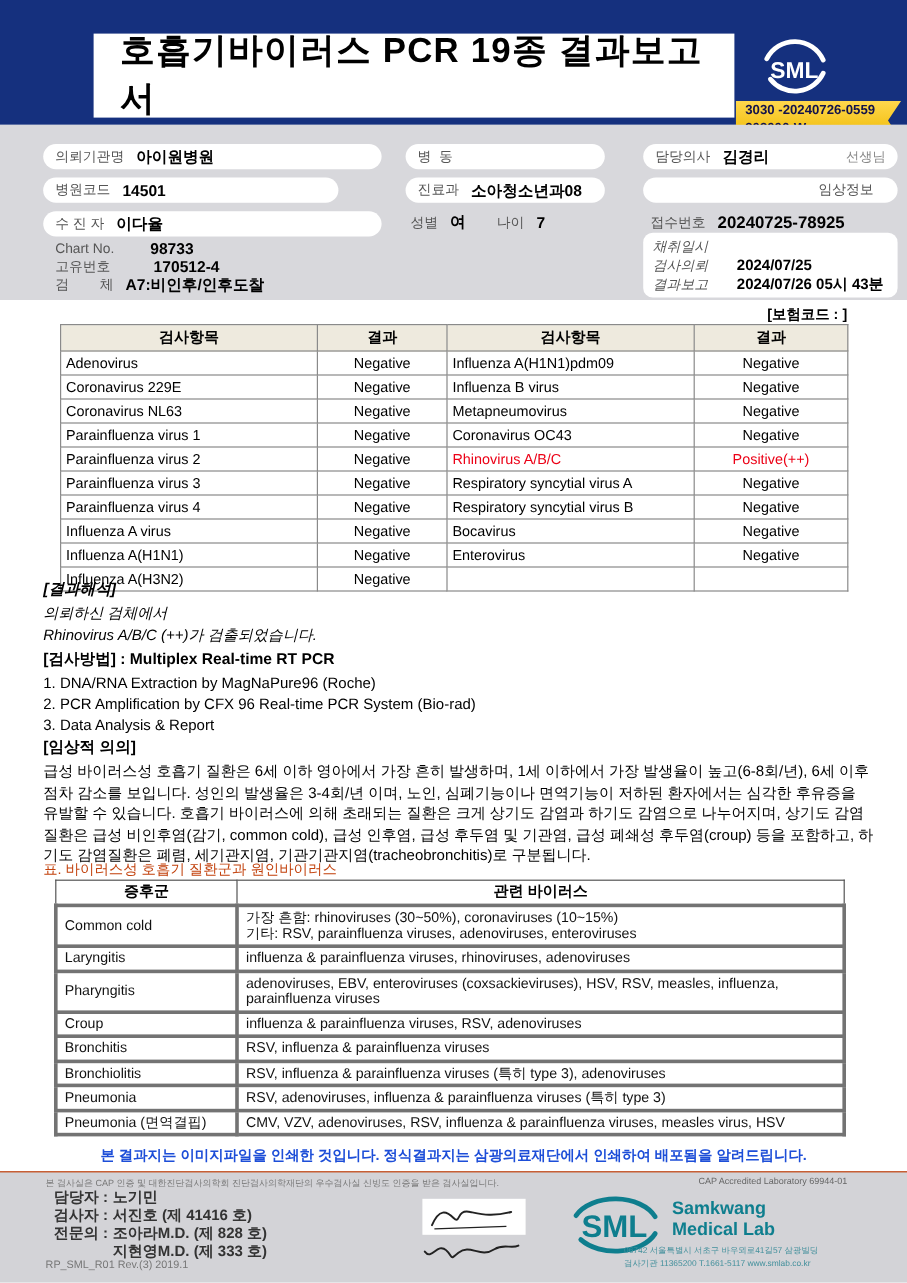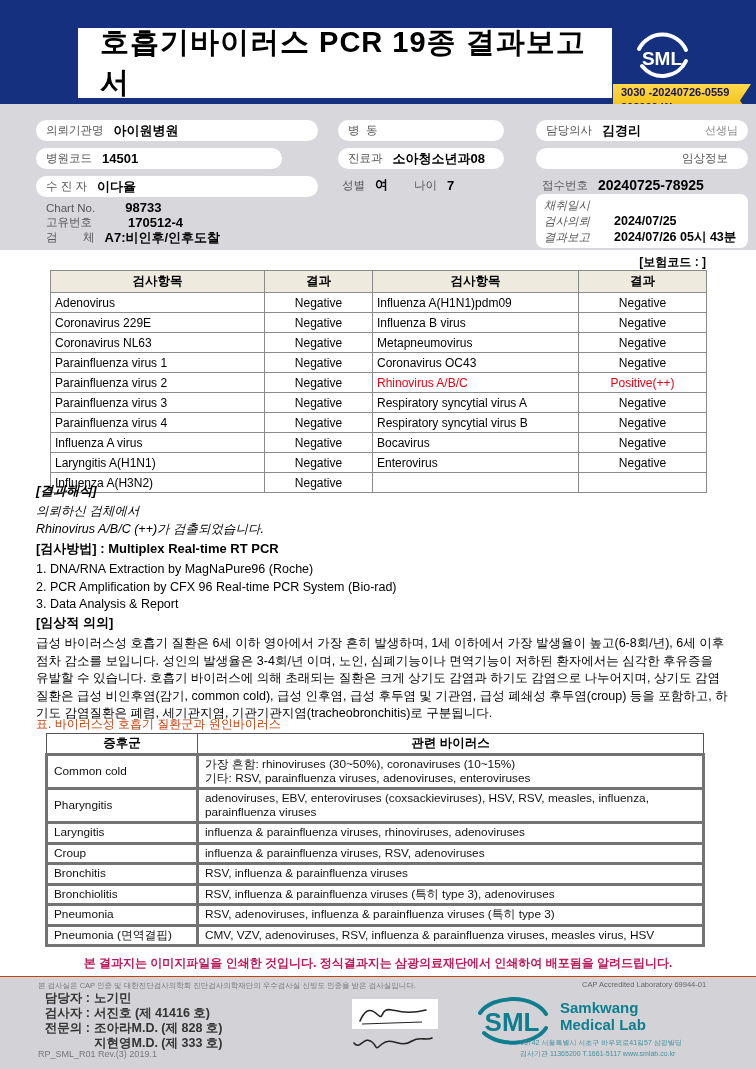--- a/index.html
+++ b/index.html
@@ -44,21 +44,21 @@
   .sect h3{margin:0 0 3px 0;font-size:13px;font-weight:bold;}
   .sect p{margin:0;font-size:12.5px;line-height:17.5px;}
   .caption{position:absolute;left:36px;top:716px;font-size:12px;color:#c2410c;text-align:right;}
 
   .syn{position:absolute;left:45px;top:733px;width:660px;table-layout:fixed;}
   .syn th{border:1px solid #555;font-size:12.5px;font-weight:bold;padding:1px 0;height:16px;}
   .syn td{border:3px solid #737373;font-size:11.8px;padding:2px 6px;color:#111;white-space:pre-line;line-height:13.5px;}
   .syn td:first-child{width:150px;}
 
   
-  .notice{position:absolute;left:0;top:955px;width:756px;text-align:center;font-size:12px;font-weight:600;color:#be185d;}
+  .notice{position:absolute;left:0;top:955px;width:756px;text-align:center;font-size:12px;font-weight:600;color:#1d4ed8;}
   .footer-band{position:absolute;left:0;top:976px;width:756px;height:93px;background:#d3d3d7;border-top:1px solid #c2410c;}
   .accred{position:absolute;left:38px;top:4px;font-size:7.5px;color:#787878;}
   .cap{position:absolute;left:566px;top:3px;font-size:7.5px;color:#666;margin-left:16px;}
   .staff{position:absolute;left:38px;top:14px;}
   .staff td{font-size:12.5px;font-weight:bold;color:#333;padding:0 4px 0 0;line-height:15px;border:none;}
   .staff td:first-child{text-align:right;min-width:52px;}
   .sig1{position:absolute;left:352px;top:22px;width:86px;height:30px;background:#fff;}
   .sig2{position:absolute;left:348px;top:52px;width:90px;height:26px;}
   .sml-foot-logo{position:absolute;left:468px;top:16px;}
   .foot-name{position:absolute;left:560px;top:22px;font-size:15px;font-weight:bold;color:#0e7e8e;line-height:17px;}
@@ -216,21 +216,21 @@
           <td>Respiratory syncytial virus B</td>
           <td>Negative</td>
         </tr>
         <tr>
           <td>Influenza A virus</td>
           <td>Negative</td>
           <td>Bocavirus</td>
           <td>Negative</td>
         </tr>
         <tr>
-          <td>Laryngitis A(H1N1)</td>
+          <td>Influenza A(H1N1)</td>
           <td>Negative</td>
           <td>Enterovirus</td>
           <td>Negative</td>
         </tr>
         <tr>
           <td>Influenza A(H3N2)</td>
           <td>Negative</td>
           <td></td>
           <td></td>
         </tr>
@@ -263,26 +263,26 @@
         <th>관련 바이러스</th>
       </tr>
     </thead>
     <tbody>
         <tr>
           <td>Common cold</td>
           <td>가장 흔함: rhinoviruses (30~50%), coronaviruses (10~15%)
 기타: RSV, parainfluenza viruses, adenoviruses, enteroviruses</td>
         </tr>
         <tr>
+          <td>Laryngitis</td>
+          <td>influenza &amp; parainfluenza viruses, rhinoviruses, adenoviruses</td>
+        </tr>
+        <tr>
           <td>Pharyngitis</td>
           <td>adenoviruses, EBV, enteroviruses (coxsackieviruses), HSV, RSV, measles, influenza, parainfluenza viruses</td>
-        </tr>
-        <tr>
-          <td>Laryngitis</td>
-          <td>influenza &amp; parainfluenza viruses, rhinoviruses, adenoviruses</td>
         </tr>
         <tr>
           <td>Croup</td>
           <td>influenza &amp; parainfluenza viruses, RSV, adenoviruses</td>
         </tr>
         <tr>
           <td>Bronchitis</td>
           <td>RSV, influenza &amp; parainfluenza viruses</td>
         </tr>
         <tr>

